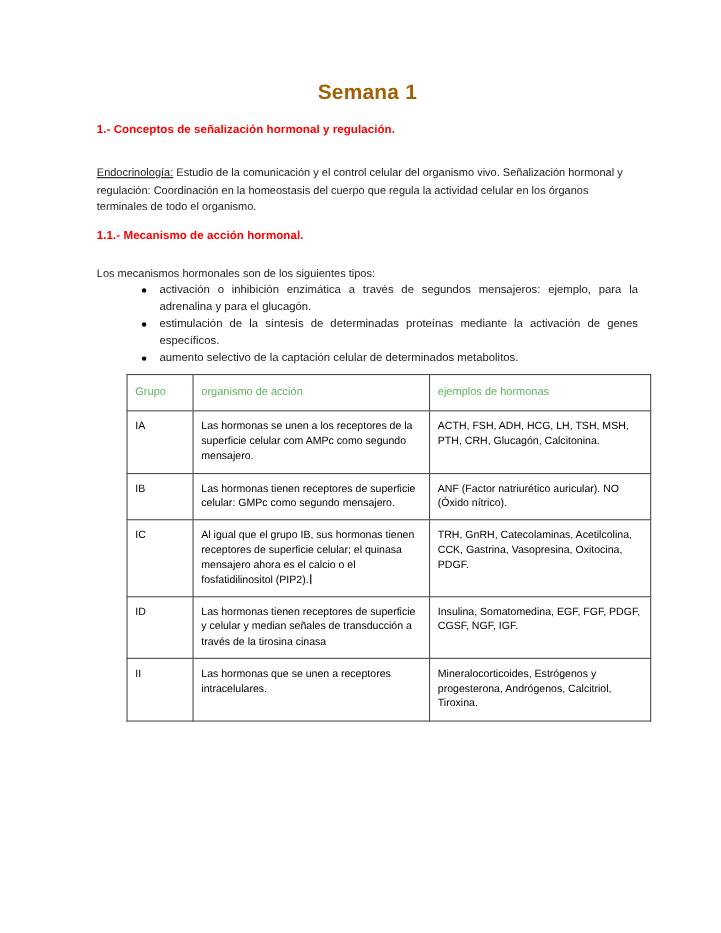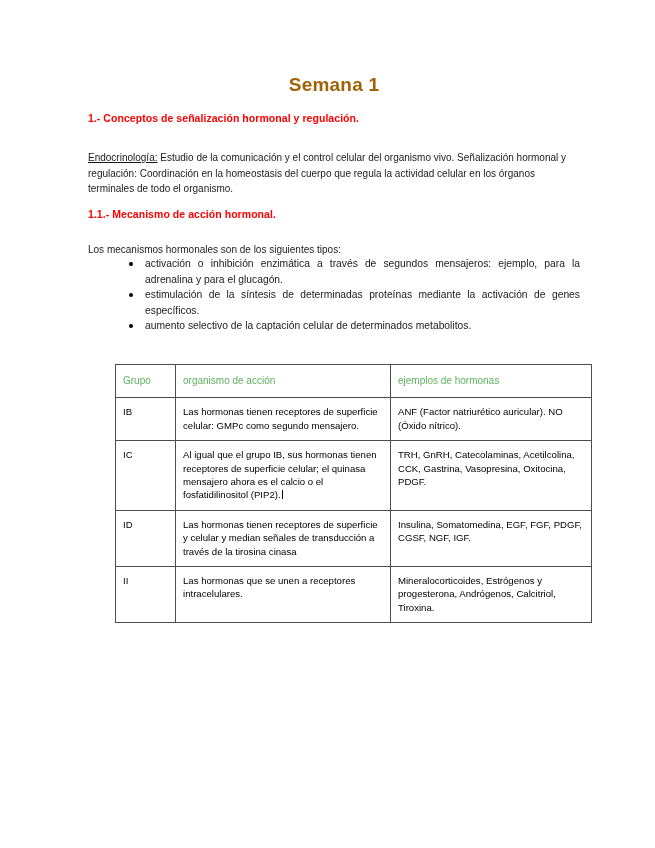--- a/index.html
+++ b/index.html
@@ -97,21 +97,21 @@
     width: 4px;
     height: 4px;
     background: #000;
     border-radius: 50%;
   }
 
   
   .tbl-wrap {
     position: absolute;
     left: 15px;
-    top: 364px;
+    top: 340px;
     width: 476px;
     padding-left: 12px;
   }
   table.main {
     border-collapse: collapse;
     width: 476px;
     table-layout: fixed;
   }
   table.main td, table.main th {
     border: 1px solid #4d4d4d;
@@ -176,20 +176,25 @@
           </colgroup>
         <thead>
           <tr>
             <td>Grupo</td>
             <td>organismo de acción</td>
             <td>ejemplos de hormonas</td>
           </tr>
         </thead>
         <tbody>
           <tr>
+            <td class="grp">IA</td>
+            <td class="just">Las hormonas se unen a los receptores de la superficie celular com AMPc como segundo mensajero.</td>
+            <td class="just">ACTH, FSH, ADH, HCG, LH, TSH, MSH, PTH, CRH, Glucagón, Calcitonina.</td>
+          </tr>
+          <tr>
             <td class="grp">IB</td>
             <td class="just">Las hormonas tienen receptores de superficie celular: GMPc como segundo mensajero.</td>
             <td>ANF (Factor natriurético auricular). NO (Óxido nítrico).</td>
           </tr>
           <tr>
             <td class="grp">IC</td>
             <td class="just"><span>Al igual que el grupo IB, sus hormonas tienen receptores de superficie celular; el quinasa mensajero ahora es el calcio o el fosfatidilinositol (PIP2).</span><span class="caret"></span></td>
             <td class="just">TRH, GnRH, Catecolaminas, Acetilcolina, CCK, Gastrina, Vasopresina, Oxitocina, PDGF.</td>
           </tr>
           <tr>

